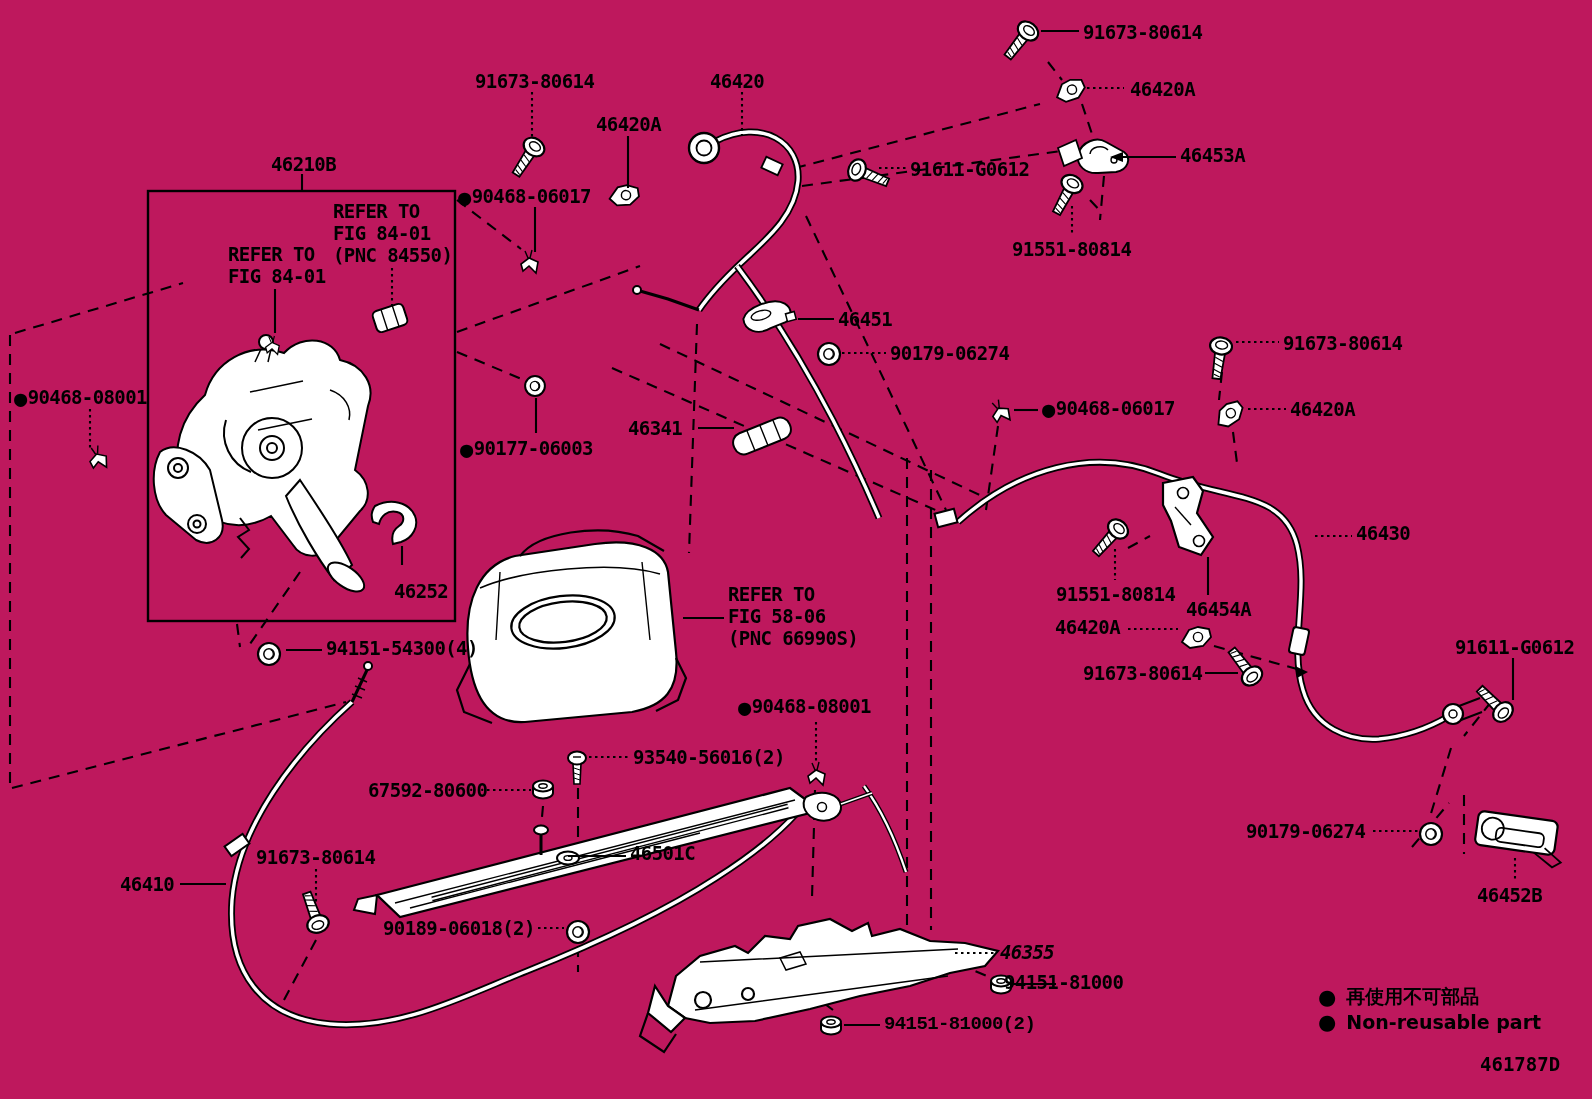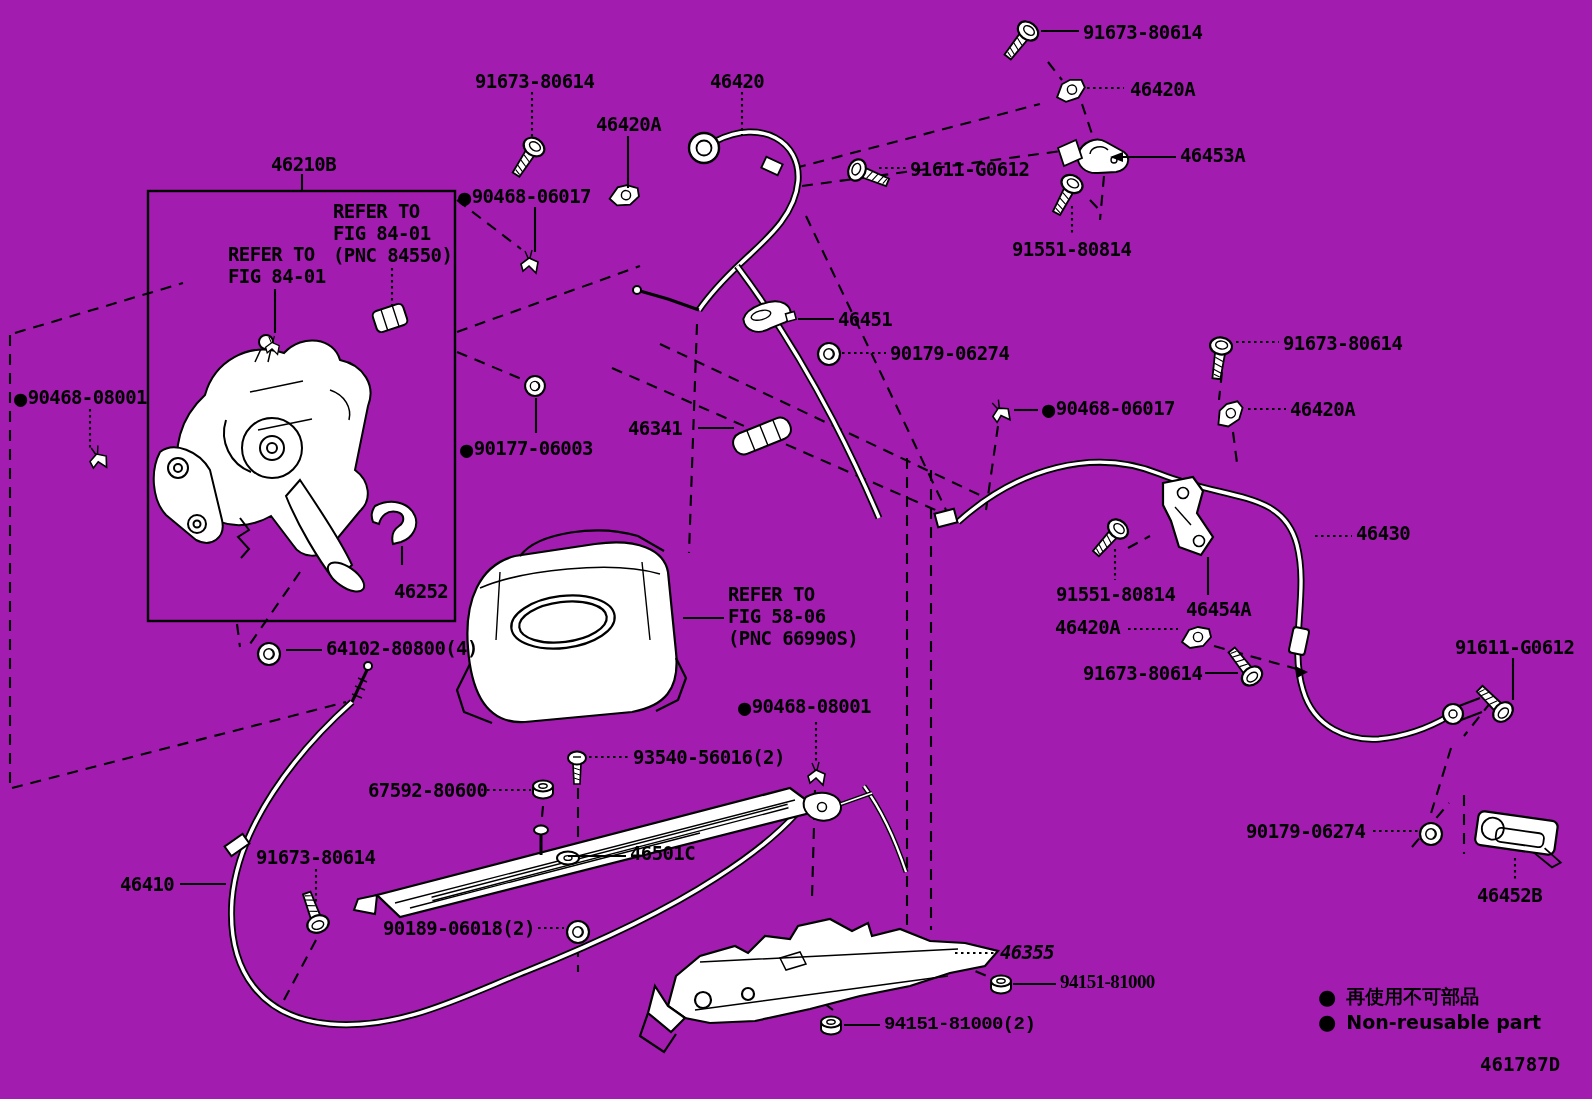--- a/index.html
+++ b/index.html
@@ -1,16 +1,16 @@
 <!DOCTYPE html>
 <html><head>
 <meta charset="utf-8">
 <style>
   html,body{margin:0;padding:0;background:#fff;}
-  #stage{position:relative;width:1592px;height:1099px;background:#a21caf;overflow:hidden;
+  #stage{position:relative;width:1592px;height:1099px;background:#be185d;overflow:hidden;
          font-family:"DejaVu Sans Mono",monospace;}
   #art{position:absolute;left:0;top:0;}
   #labels{position:absolute;left:0;top:0;width:100%;height:100%;}
   .part-label{position:absolute;font:bold 19px "DejaVu Sans Mono",monospace;letter-spacing:-0.6px;
               color:#000;white-space:nowrap;line-height:22px;cursor:default;}
   .part-label .dot{font-size:22px;margin-right:1px;vertical-align:-2px;}
   .ref-note{position:absolute;font:bold 19px "DejaVu Sans Mono",monospace;letter-spacing:-0.6px;
             color:#000;line-height:22px;white-space:pre-line;}
   .legend-row{position:absolute;display:flex;align-items:center;gap:10px;
               font:bold 19px "DejaVu Sans",sans-serif;color:#000;}
@@ -334,30 +334,30 @@
       <div class="part-label" style="left: 890px; top: 342px;">90179-06274</div>
       <div class="part-label" style="left: 1283px; top: 332px;">91673-80614</div>
       <div class="part-label" style="left: 1290px; top: 398px;">46420A</div>
       <div class="part-label" style="left: 1042px; top: 397px;"><span class="dot">●</span>90468-06017</div>
       <div class="part-label" style="left: 1356px; top: 522px;">46430</div>
       <div class="part-label" style="left: 1056px; top: 583px;">91551-80814</div>
       <div class="part-label" style="left: 1186px; top: 598px;">46454A</div>
       <div class="part-label" style="left: 1055px; top: 616px;">46420A</div>
       <div class="part-label" style="left: 1083px; top: 662px;">91673-80614</div>
       <div class="part-label" style="left: 1455px; top: 636px;">91611-G0612</div>
-      <div class="part-label" style="left: 326px; top: 637px;">64102-80800(4)</div>
+      <div class="part-label" style="left: 326px; top: 637px;">94151-54300(4)</div>
       <div class="part-label" style="left: 738px; top: 695px;"><span class="dot">●</span>90468-08001</div>
       <div class="part-label" style="left: 633px; top: 746px;">93540-56016(2)</div>
       <div class="part-label" style="left: 368px; top: 779px;">67592-80600</div>
       <div class="part-label" style="left: 630px; top: 842px;">46501C</div>
       <div class="part-label" style="left: 256px; top: 846px;">91673-80614</div>
       <div class="part-label" style="left: 120px; top: 873px;">46410</div>
       <div class="part-label" style="left: 375px; top: 917px; margin-left: 8px;">90189-06018(2)</div>
       <div class="part-label" style="left: 1000px; top: 941px; font-style: italic;">46355</div>
-      <div class="part-label" style="left: 1060px; top: 971px; font-family: Liberation Serif, serif;">94151-81000</div>
+      <div class="part-label" style="left: 1004px; top: 971px;">94151-81000</div>
       <div class="part-label" style="left: 884px; top: 1013px; font-family: Liberation Mono, monospace;">94151-81000(2)</div>
       <div class="part-label" style="left: 1246px; top: 820px;">90179-06274</div>
       <div class="part-label" style="left: 1477px; top: 884px;">46452B</div>
       <div class="ref-note" style="left: 333px; top: 200px;">REFER TO
 FIG 84-01
 (PNC 84550)</div>
       <div class="ref-note" style="left: 228px; top: 243px;">REFER TO
 FIG 84-01</div>
       <div class="ref-note" style="left: 728px; top: 583px;">REFER TO
 FIG 58-06

